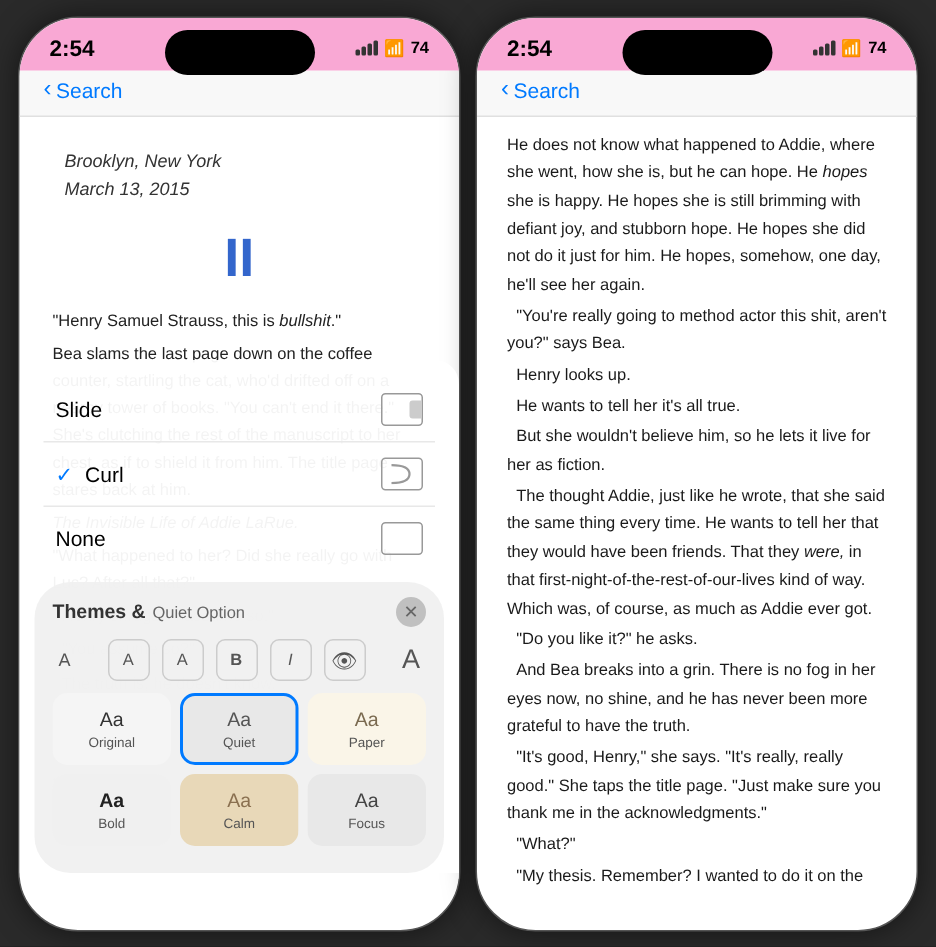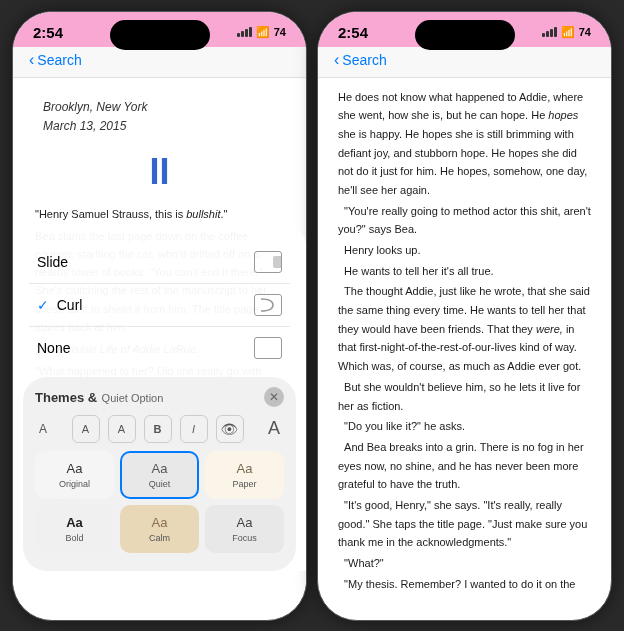--- a/index.html
+++ b/index.html
@@ -100,21 +100,21 @@
       font-size: 11px;
       line-height: 1.65;
       color: #222;
       padding: 0 22px;
       overflow: hidden;
     }
     .book-text p { margin-bottom: 4px; }
     
     .overlay-panel {
       position: absolute;
-      bottom: 15px;
+      bottom: 4px;
       left: 0;
       right: 0;
       background: rgba(255,255,255,0.95);
       border-radius: 16px 16px 0 0;
       padding: 12px 0 0;
       z-index: 30;
     }
     .scroll-options {
       display: flex;
       flex-direction: column;
@@ -417,22 +417,22 @@
       <div class="nav-back">
         <span class="nav-back-chevron">‹</span>
         <span>Search</span>
       </div>
     </div>
     <div class="right-phone-content right-book-text">
       <p>He does not know what happened to Addie, where she went, how she is, but he can hope. He <em>hopes</em> she is happy. He hopes she is still brimming with defiant joy, and stubborn hope. He hopes she did not do it just for him. He hopes, somehow, one day, he'll see her again.</p>
       <p>&nbsp;&nbsp;"You're really going to method actor this shit, aren't you?" says Bea.</p>
       <p>&nbsp;&nbsp;Henry looks up.</p>
       <p>&nbsp;&nbsp;He wants to tell her it's all true.</p>
+      <p>&nbsp;&nbsp;But she wouldn't believe him, so he lets it live for her as fiction.</p>
       <p>&nbsp;&nbsp;The thought Addie, just like he wrote, that she said the same thing every time. He wants to tell her that they would have been friends. That they <em>were,</em> in that first-night-of-the-rest-of-our-lives kind of way. Which was, of course, as much as Addie ever got.</p>
-      <p>&nbsp;&nbsp;But she wouldn't believe him, so he lets it live for her as fiction.</p>
       <p>&nbsp;&nbsp;"Do you like it?" he asks.</p>
       <p>&nbsp;&nbsp;And Bea breaks into a grin. There is no fog in her eyes now, no shine, and he has never been more grateful to have the truth.</p>
       <p>&nbsp;&nbsp;"It's good, Henry," she says. "It's really, really good." She taps the title page. "Just make sure you thank me in the acknowledgments."</p>
       <p>&nbsp;&nbsp;"What?"</p>
       <p>&nbsp;&nbsp;"My thesis. Remember? I wanted to do it on the girl in those pieces. The ghost in the — still That's her, isn't it?"</p>
 
     </div>
   </div>
 </div>
 

